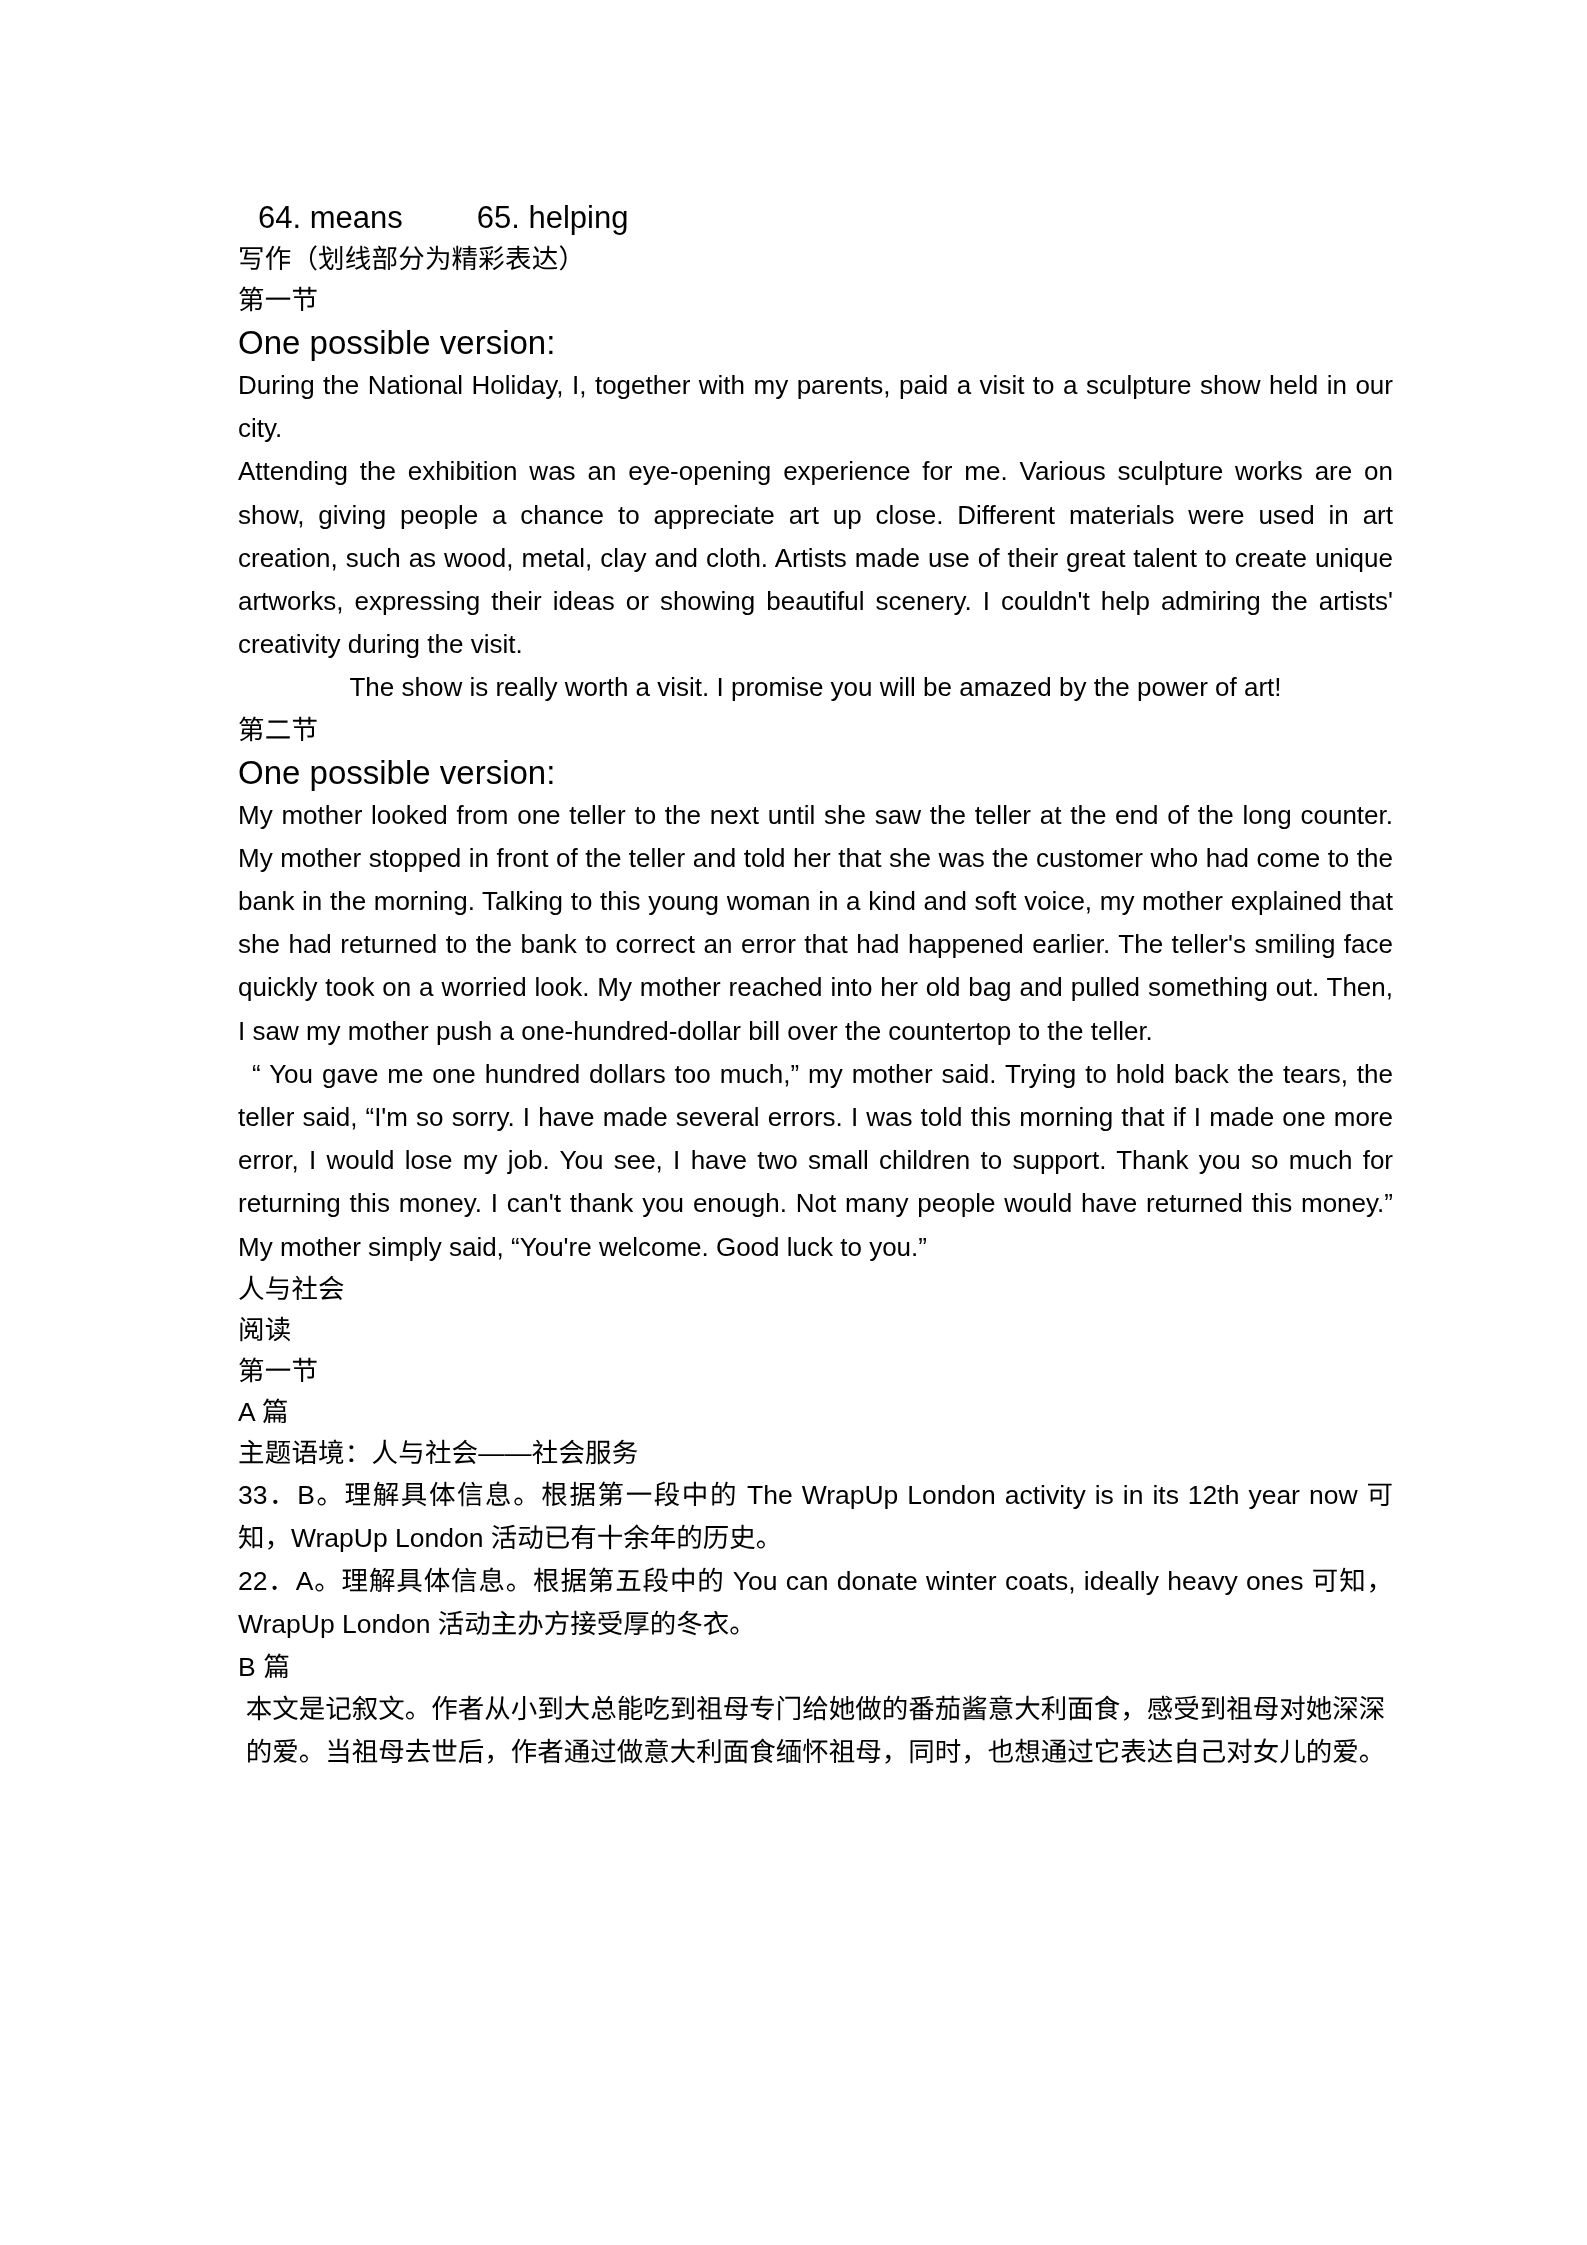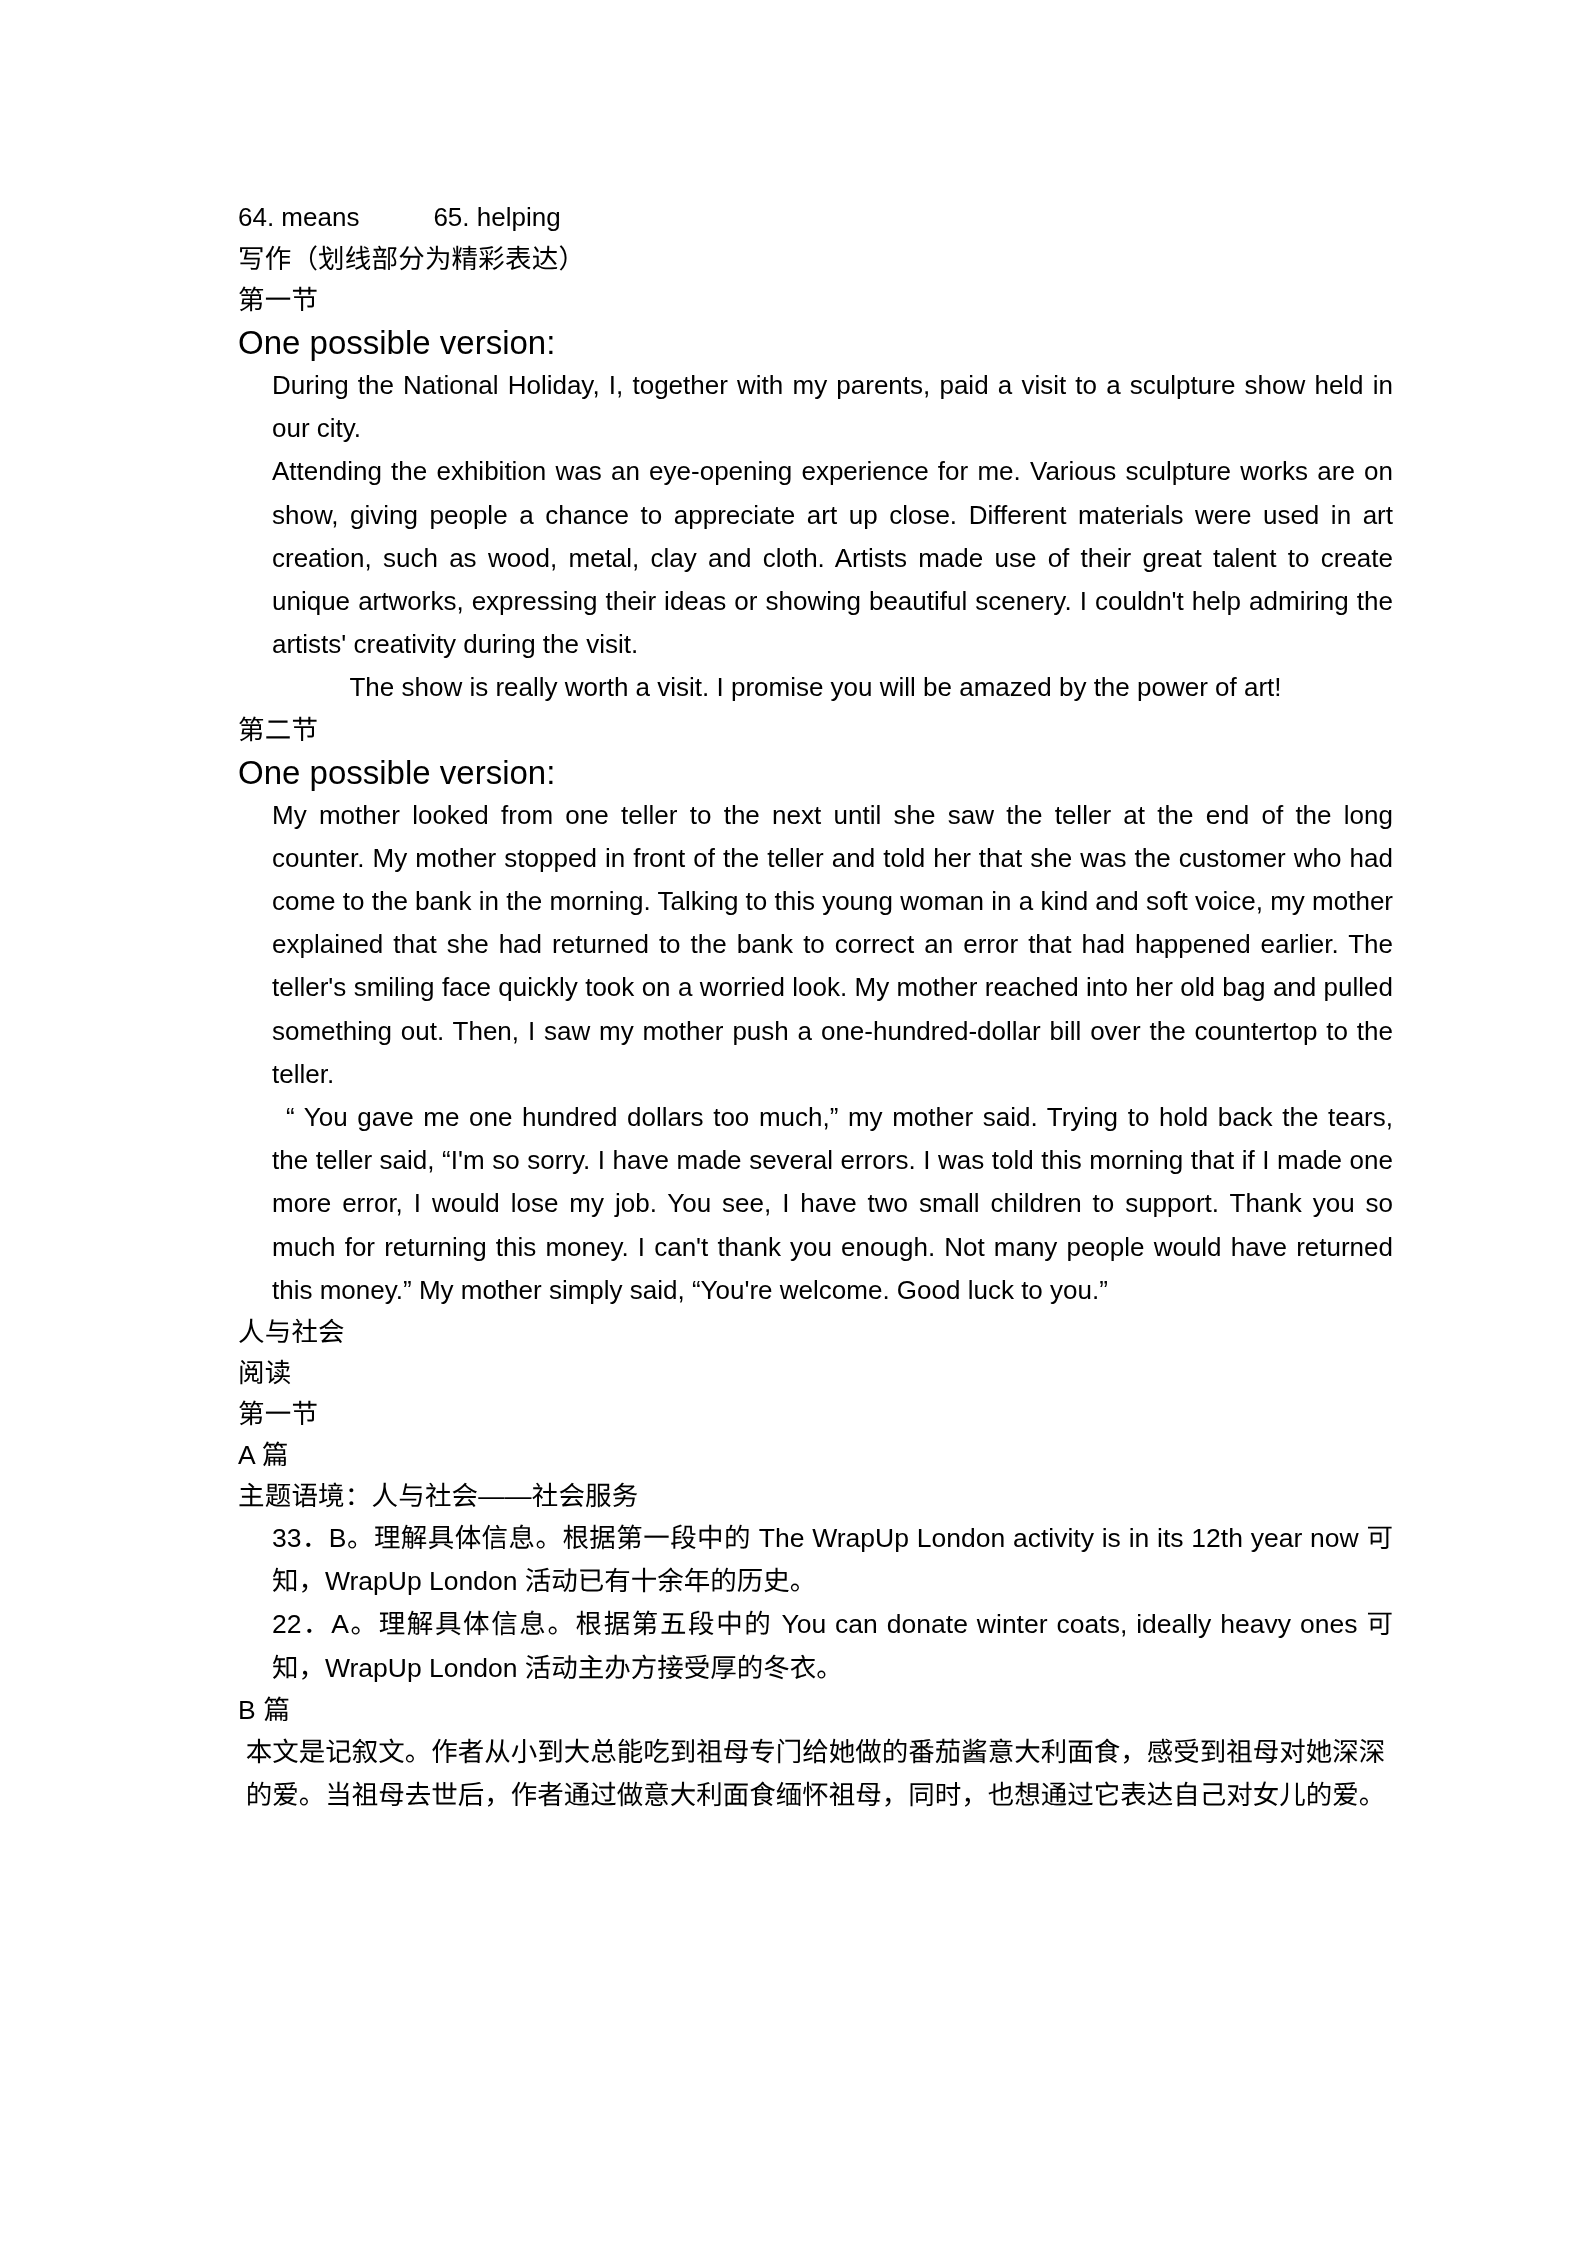--- a/index.html
+++ b/index.html
@@ -41,36 +41,36 @@
   }
 
   
   .para {
     font-size: 26px;
     line-height: 43.2px;
     text-align: justify;
     text-justify: inter-word;
     text-align-last: left;
     hyphens: none;
-    margin-left: 34px;
   }
   .para-tight {
     font-size: 26px;
     line-height: 43.2px;
     text-align: center;
   }
   .indent-quote {
     text-indent: 14px;
   }
 
   
   .answers-row {
-    font-size: 26px;
+    font-size: 31px;
     line-height: 43px;
     display: block;
+    margin-left: 20px;
   }
   .answers-row .gap {
     display: inline-block;
     width: 74px;
   }
 
   
   .cjk {
     font-family: "Liberation Sans", "DejaVu Sans", sans-serif;
     font-size: 26.5px;

